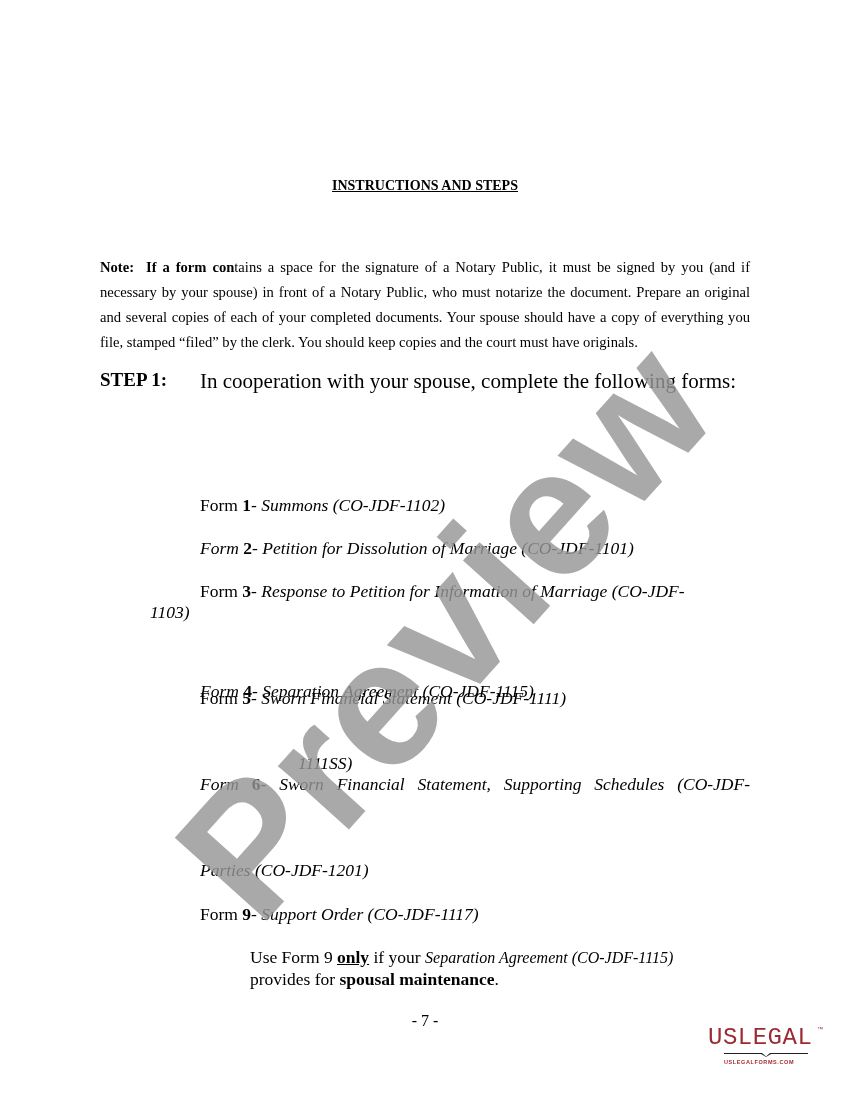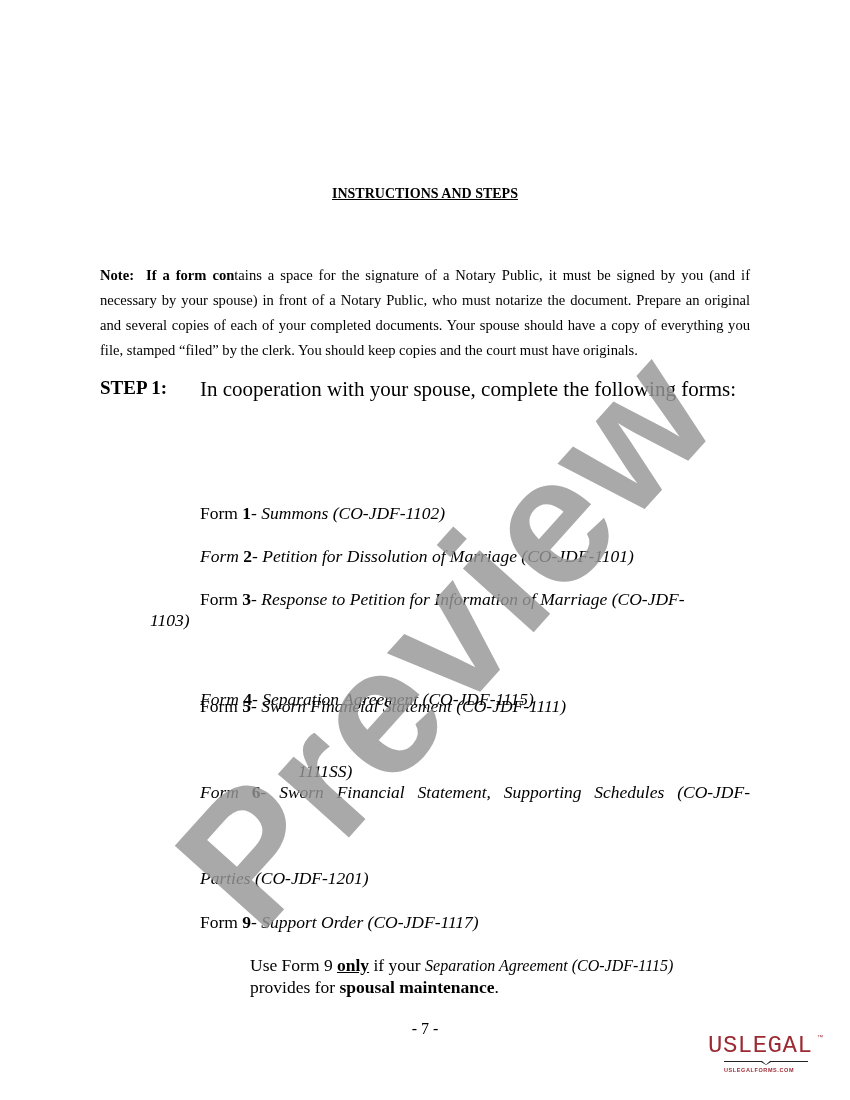--- a/index.html
+++ b/index.html
@@ -1,20 +1,20 @@
 <!DOCTYPE html>
 <html><head>
   <meta charset="utf-8">
   <style>
     html, body { margin: 0; padding: 0; }
     body {
       width: 850px; height: 1100px; background: #ffffff; position: relative; overflow: hidden;
       font-family: "Liberation Serif", "DejaVu Serif", serif; color: #000;
     }
-    .page { position: absolute; left: 0; top: 8px; width: 850px; height: 779px; }
+    .page { position: absolute; left: 0; top: 0; width: 850px; height: 779px; }
     .abs { position: absolute; white-space: nowrap; }
     .title {
       left: 0; width: 850px; top: 178px; text-align: center;
       font-weight: bold; font-size: 14px; text-decoration: underline;
     }
     .note {
       left: 100px; width: 650px; top: 255px; font-size: 14.6px; line-height: 25px;
       white-space: normal; text-align: justify; text-align-last: left;
     }
     .note b { font-weight: bold; }

